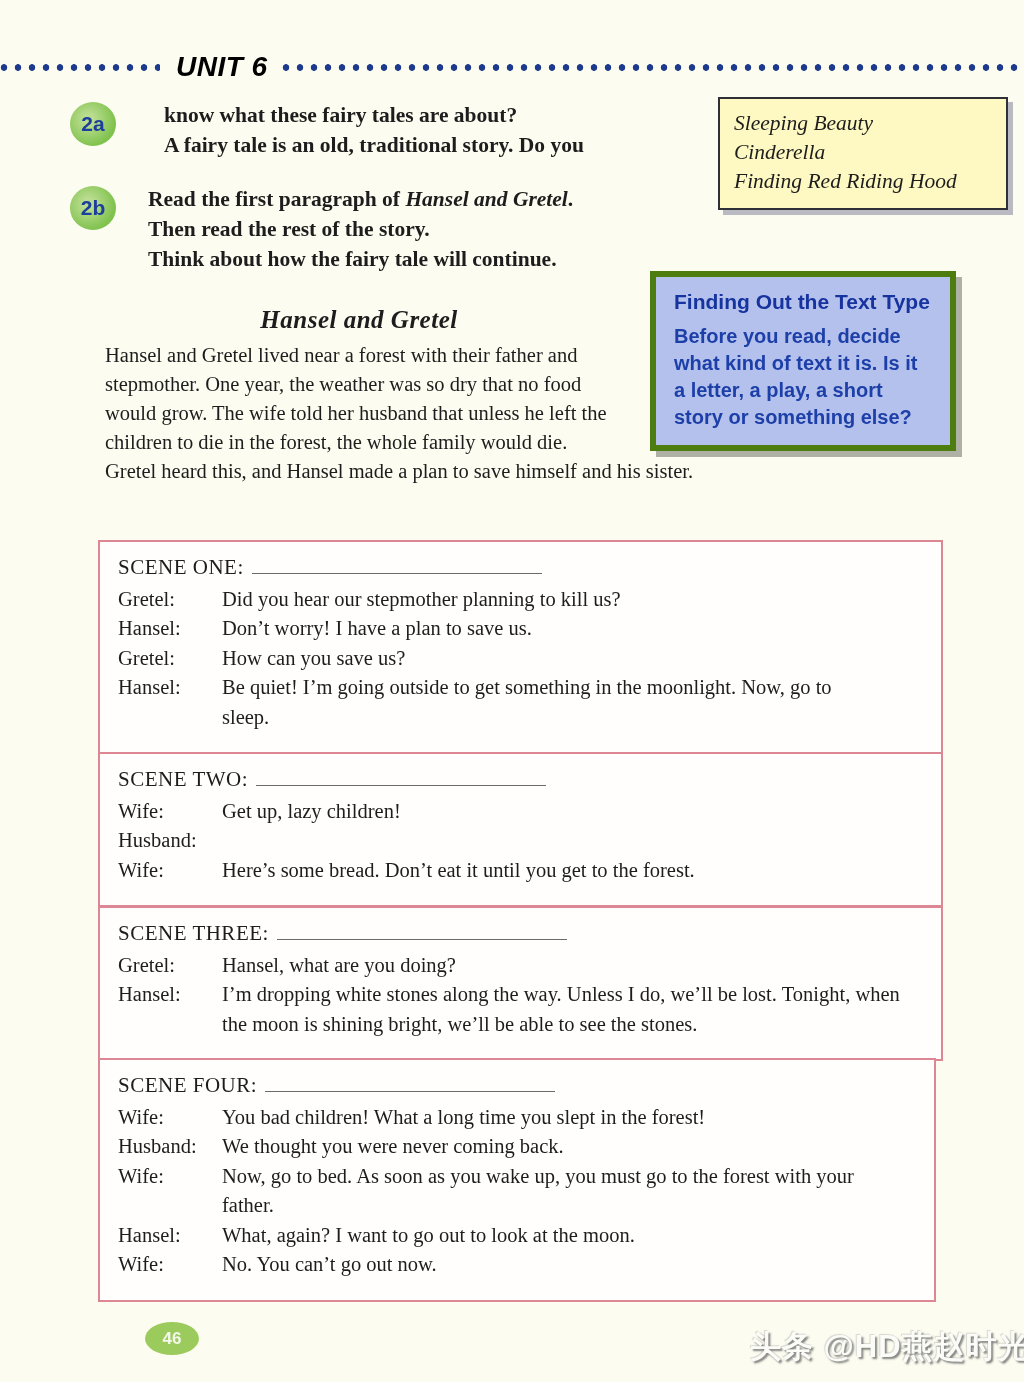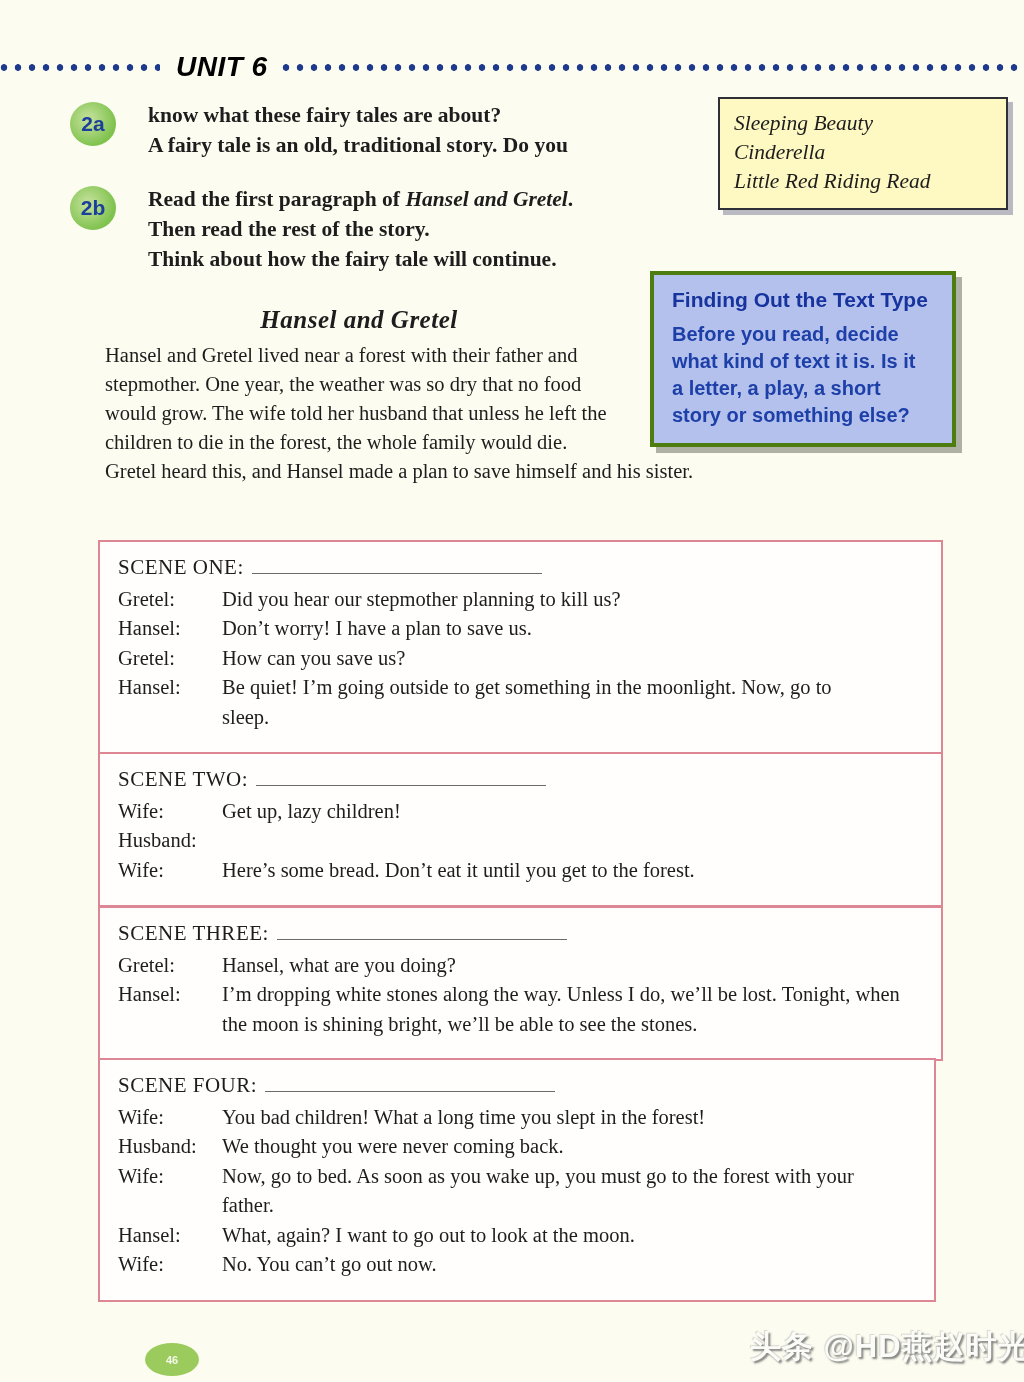--- a/index.html
+++ b/index.html
@@ -33,21 +33,21 @@
     font-style:italic; font-size:21.5px; line-height:29px;
   }
   
   .story { position:absolute; top:303px; left:105px; width:848px; }
   .wrap-spacer { float:right; width:340px; height:152px; }
   .story-title { text-align:center; font-weight:bold; font-style:italic; font-size:25px; line-height:34px; margin-bottom:4px; letter-spacing:0.5px; }
   .story-par { font-size:20.5px; line-height:29px; text-align:left; }
   
   .tip-box {
     position:absolute; top:271px; left:650px; width:306px;
-    background:#b5c1ed; border:4px solid #4d7c0f;
+    background:#b5c1ed; border:6px solid #4d7c0f;
     box-shadow:6px 6px 0 0 rgba(150,152,140,0.75);
     padding:12px 14px 14px 18px;
     font-family:"Liberation Sans", sans-serif; font-weight:bold; color:#1d3fa8;
   }
   .tip-title { font-size:21px; line-height:26px; margin-bottom:8px; color:#16339e; }
   .tip-body { font-size:20px; line-height:27px; width:250px; }
   
   .scene {
     position:absolute; left:98px; width:845px;
     background:#fffefd; border:2px solid #dd8795;
@@ -58,54 +58,53 @@
   .scene-head-label { font-size:21px; letter-spacing:0.5px; }
   .blank { display:inline-block; width:290px; border-bottom:1.5px solid #6b6b6b; height:20px; margin-left:8px; }
   .dline { display:flex; }
   .speaker { flex:0 0 104px; }
   .dtext { flex:1; max-width:684px; }
   
   .page-num {
     position:absolute; top:1322px; left:145px; width:54px; height:33px;
     background:#8cc344; opacity:0.85; border-radius:50%;
     display:flex; align-items:center; justify-content:center;
-    color:#f3f8ea; font-family:"Liberation Sans", sans-serif; font-weight:bold; font-size:11px;
+    color:#f3f8ea; font-family:"Liberation Sans", sans-serif; font-weight:bold; font-size:17px;
     filter:blur(0.4px);
-    margin-top:21px;
   }
   .watermark {
     position:absolute; top:1326px; left:750px;
     font-family:"Liberation Sans", sans-serif; font-weight:bold; font-size:31px;
     color:#fbfbf8; text-shadow:2px 2px 2px rgba(110,110,110,0.85), -1px -1px 1px rgba(160,160,160,0.4);
     letter-spacing:1px; white-space:nowrap;
   }
 </style>
 </head>
 <body>
 
 <div class="page">
 
   <div class="rule-row">
     <div class="dots dots-left"></div>
     <div class="unit-label">UNIT 6</div>
     <div class="dots dots-right"></div>
   </div>
 
-  <div class="exercise" style="top:100px; width:660px;">
+  <div class="exercise" style="top:100px; width:660px;gap:16px;">
     <div class="badge">2a</div>
     <div class="ex-text">
       <div>know what these fairy tales are about?</div>
       <div>A fairy tale is an old, traditional story. Do you</div>
     </div>
   </div>
 
   <div class="tales-box">
     <div>Sleeping Beauty</div>
     <div>Cinderella</div>
-    <div>Little Red Riding Read</div>
+    <div>Finding Red Riding Hood</div>
   </div>
 
   <div class="exercise" style="top:184px; width:660px;">
     <div class="badge">2b</div>
     <div class="ex-text">
       <div><span>Read the first paragraph of </span><span style="font-style:italic;">Hansel and Gretel</span><span>.</span></div>
       <div>Then read the rest of the story.</div>
       <div>Think about how the fairy tale will continue.</div>
     </div>
   </div>

